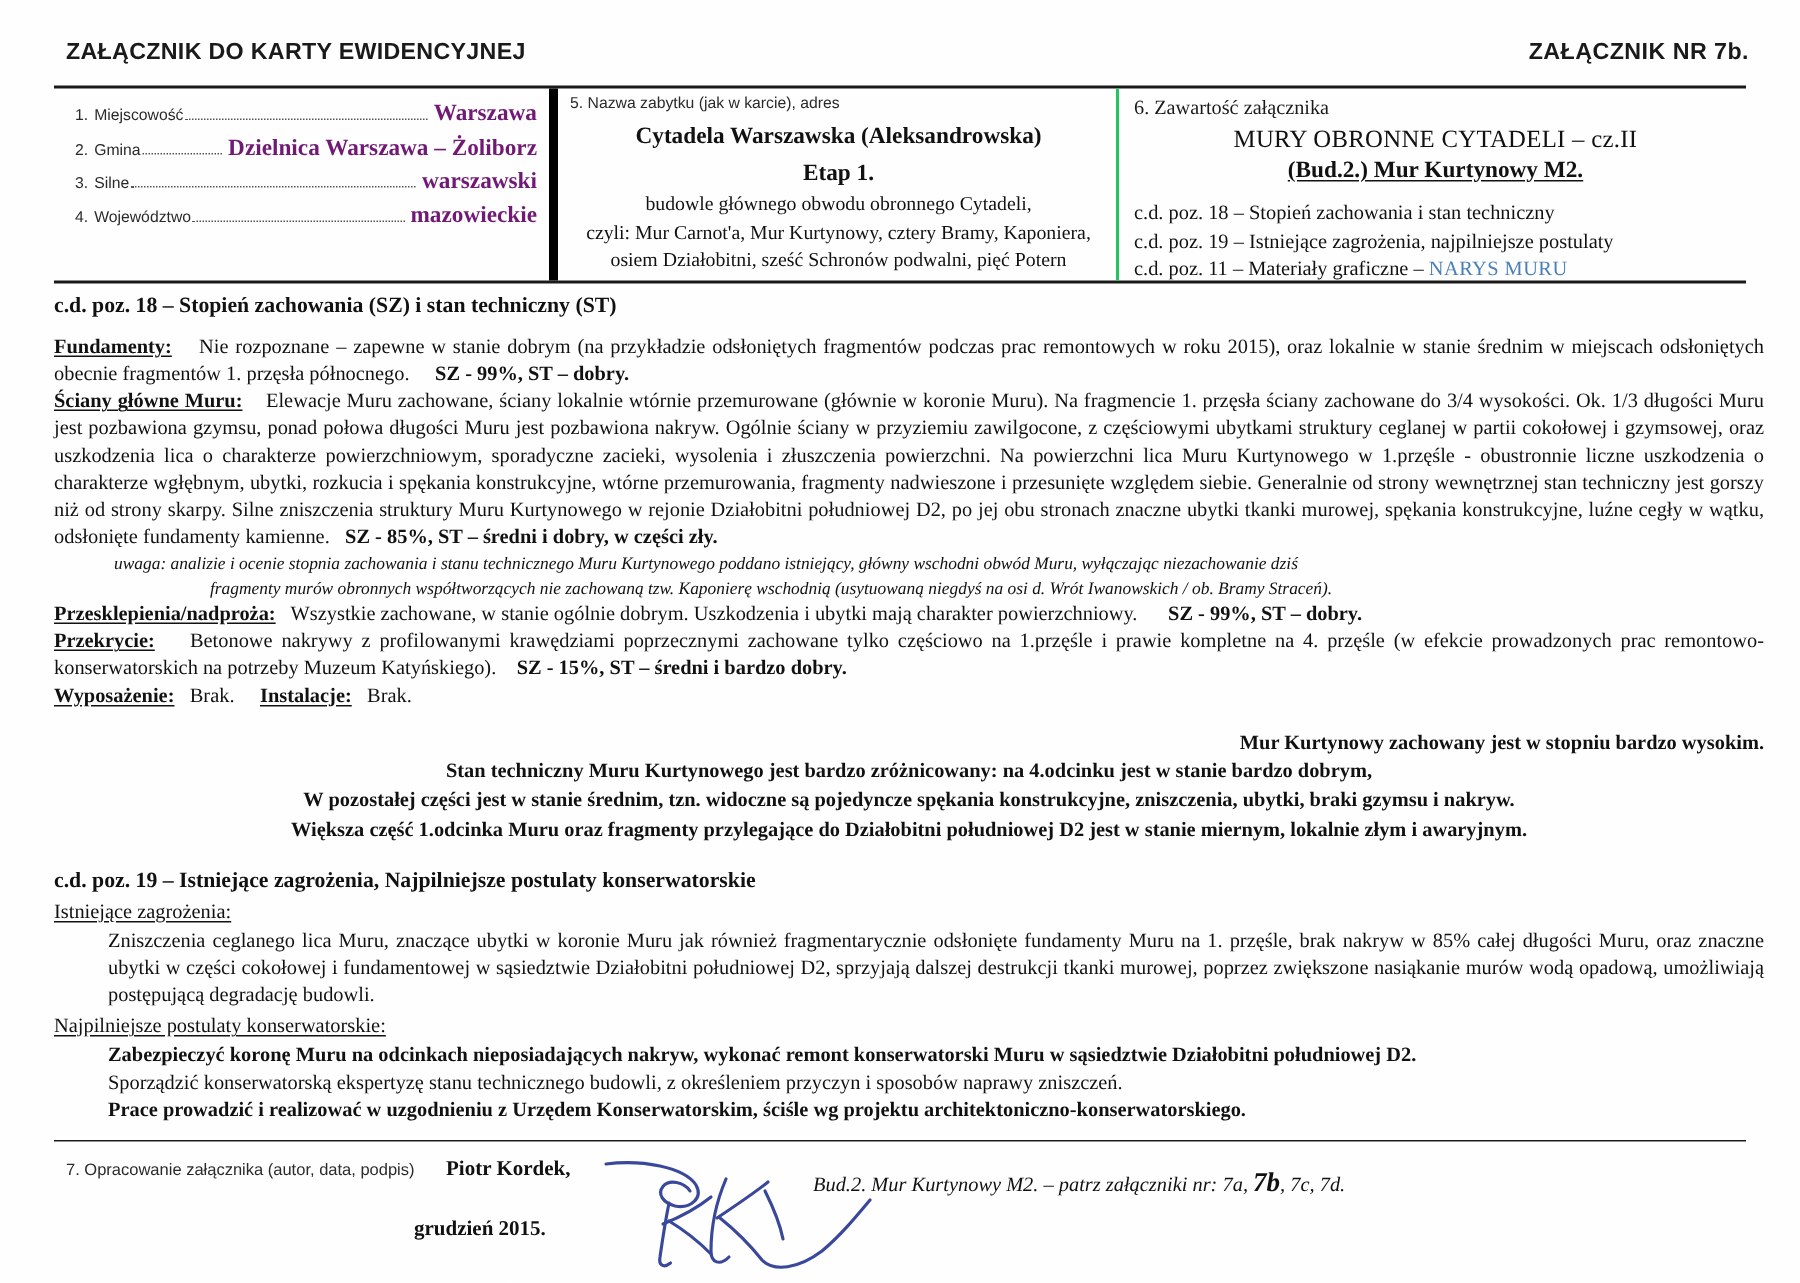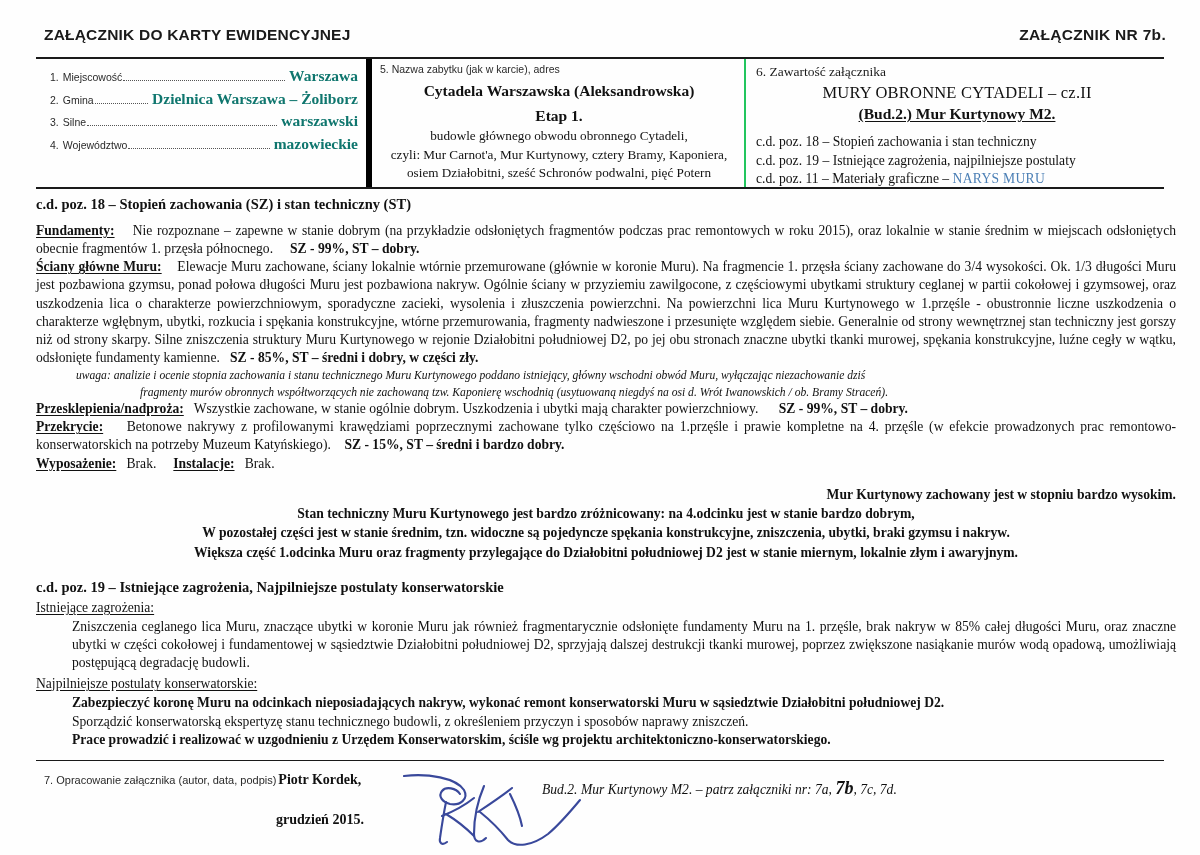--- a/index.html
+++ b/index.html
@@ -83,21 +83,21 @@
   .loc-dots {
     flex: 1;
     border-bottom: 1.5px dotted #555;
     margin: 0 2px 3px 1px;
     min-width: 6px;
   }
   .loc-val {
     font-family: "Liberation Serif", serif;
     font-weight: 700;
     font-size: 15.5px;
-    color: #0f766e;
+    color: #701a75;
     padding-left: 2px;
   }
 
   .field-num {
     font-family: "Liberation Sans", sans-serif;
     font-size: 10.5px;
     color: #2a2a2a;
     display: block;
     line-height: 1.25;
   }
@@ -218,21 +218,21 @@
     align-items: baseline;
   }
   .foot-label {
     font-family: "Liberation Sans", sans-serif;
     font-size: 11px;
     color: #2a2a2a;
   }
   .foot-author {
     font-weight: 700;
     font-size: 14px;
-    margin-left: 2px;
+    margin-left: 21px;
   }
   .foot-date {
     font-weight: 700;
     font-size: 14px;
     margin-left: 232px;
     margin-top: 24px;
     display: inline-block;
   }
   .foot-right {
     position: absolute;

